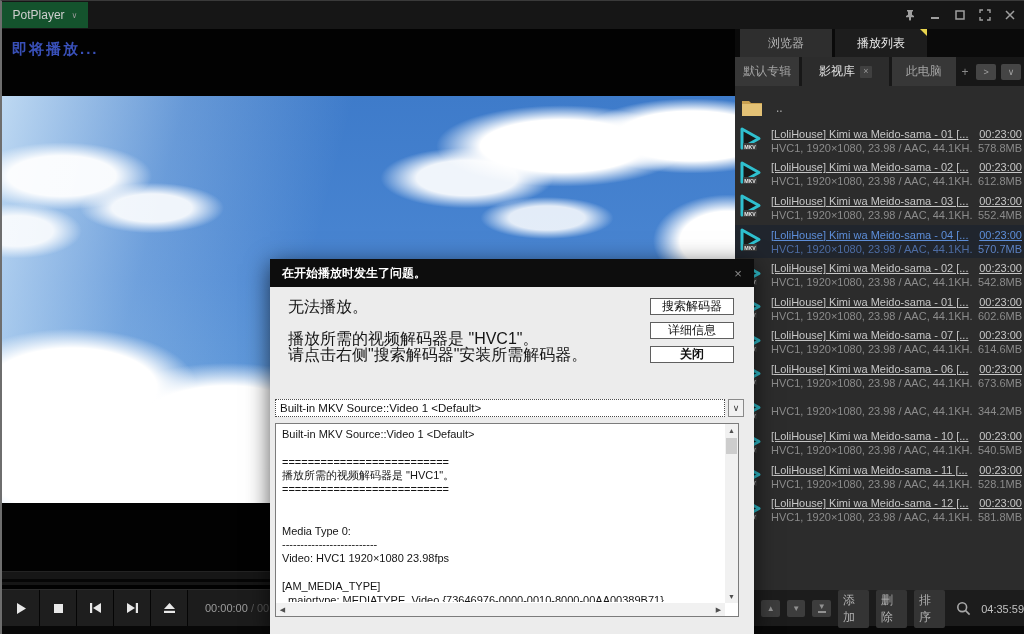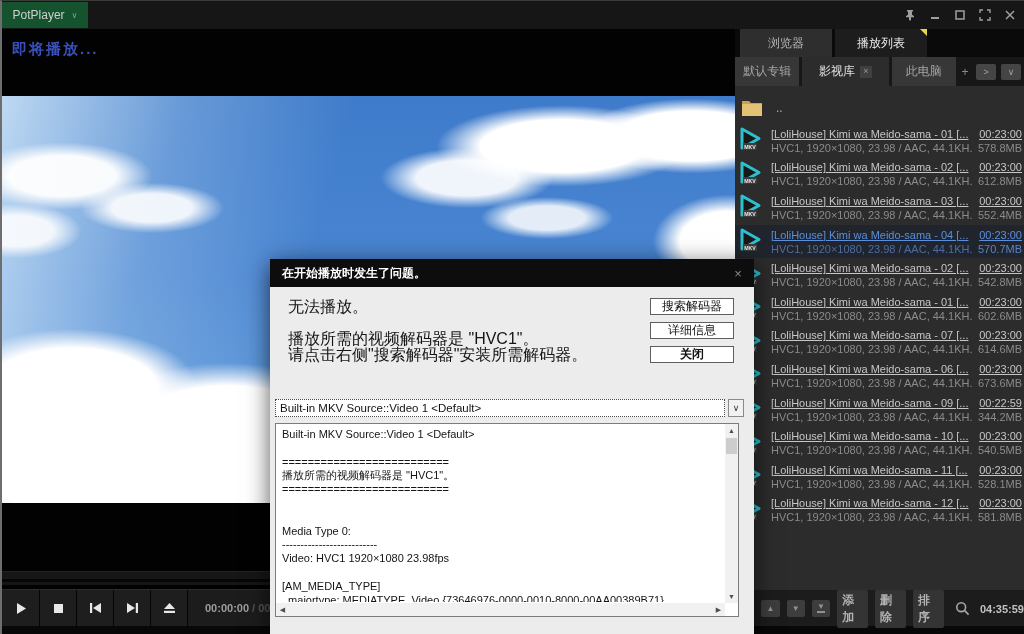--- a/index.html
+++ b/index.html
@@ -74,21 +74,21 @@
   .line1 { font-size:11px; color:#c6c6c6;text-decoration:underline; }
   .line2 { font-size:11px; color:#8b8b8b; margin-top:2px; }
   .line1 .lt, .line2 .lt { overflow:hidden; flex:1; }
   .line1 .rt, .line2 .rt { padding-left:5px; }
   .row.selected .line1 { color:#5d8ed9; }
   .row.selected .line2 { color:#4d6ca3; }
   .row.selected .line2 .rt { color:#5c82c4; }
 
   
   .bottombar { position:absolute; top:588px; left:0; right:0; height:46px; background:#080808; }
-  .bar-main { position:absolute; top:0; left:0; right:0; height:37px; background:#1c1c1c; border-top:1px solid #2c2c2c;font-weight:bold; }
+  .bar-main { position:absolute; top:0; left:0; right:0; height:37px; background:#1c1c1c; border-top:1px solid #2c2c2c; }
   .transport { position:absolute; left:1px; top:0; height:100%; display:flex; }
   .t-btn { width:37px; height:100%; display:flex; align-items:center; justify-content:center;
            border-right:1px solid #050505; background:#1e1e1e; }
   .t-btn svg { display:block; }
   .time-cur { position:absolute; left:203px; top:0; height:100%; display:flex; align-items:center;
               font-size:11px; color:#9c9c9c; white-space:pre; }
   .time-cur .dim { color:#565656; }
   .pl-footer { position:absolute; left:734px; top:0; height:37px; display:flex; align-items:center; gap:7px; }
   .mv-btn { width:21px; height:17px; background:#3d3d3d; border-radius:2px; display:flex;
             align-items:center; justify-content:center; color:#919191; font-size:8px; flex-direction:column; line-height:6px; }
@@ -364,24 +364,20 @@
   </div>
         <div class="row">
     <div class="icon-cell">
       <svg width="26" height="25" viewBox="0 0 26 25">
         <path d="M4 3 L21 12.5 L4 22 Z" fill="#181818" stroke="#2fc0cf" stroke-width="3" stroke-linejoin="round"></path>
         <rect x="5" y="17" width="14" height="7" rx="1" fill="#3c3c3c"></rect>
         <text x="12" y="22.6" font-size="5.2" font-weight="bold" fill="#e9e9e9" text-anchor="middle" font-family="Liberation Sans, sans-serif">MKV</text>
       </svg>
     </div>
     <div class="text-cell">
-      <div class="line1">
-        <span class="lt">[LoliHouse] Kimi wa Meido-sama - 09 [...</span>
-        <span class="rt">00:22:59</span>
-      </div>
       <div class="line2">
         <span class="lt">HVC1, 1920×1080, 23.98 / AAC, 44.1KH...</span>
         <span class="rt">344.2MB</span>
       </div>
     </div>
   </div>
         <div class="row">
     <div class="icon-cell">
       <svg width="26" height="25" viewBox="0 0 26 25">
         <path d="M4 3 L21 12.5 L4 22 Z" fill="#181818" stroke="#2fc0cf" stroke-width="3" stroke-linejoin="round"></path>

